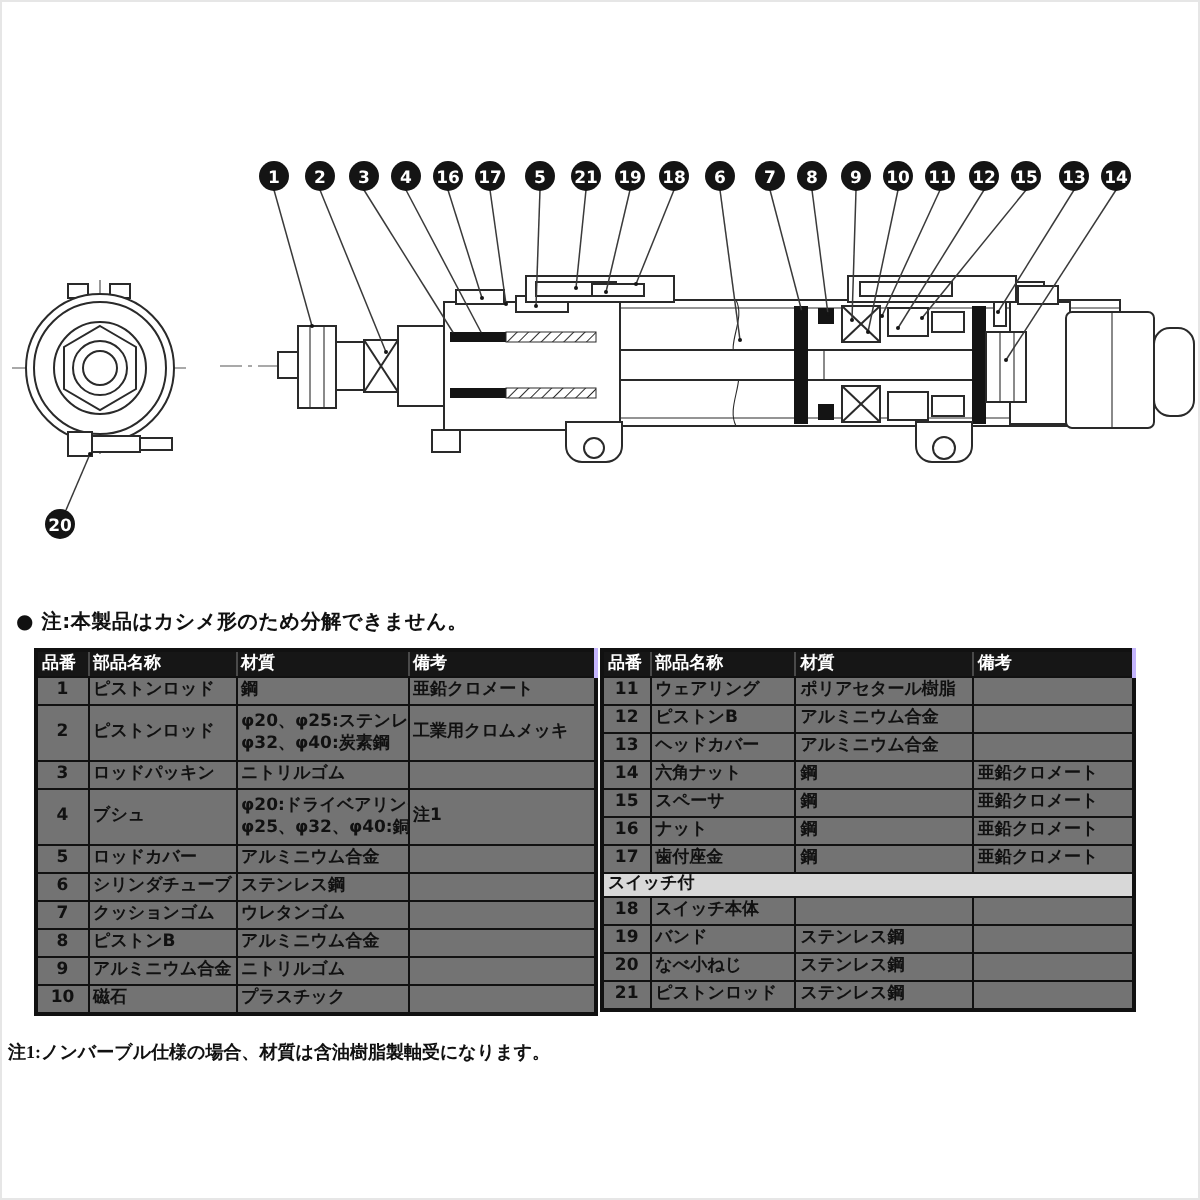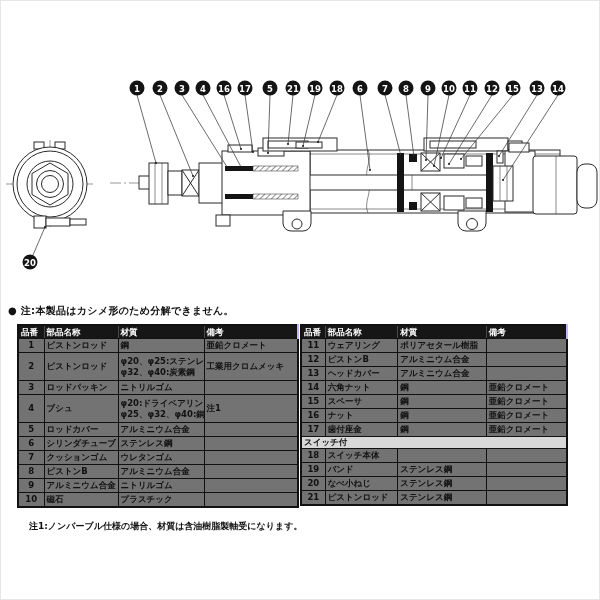--- a/index.html
+++ b/index.html
@@ -15,22 +15,23 @@
   .cl { stroke:#555; stroke-width:0.6; stroke-dasharray:11 3 2 3; fill:none; }
   .thin { stroke:#2a2a2a; stroke-width:0.55; fill:none; }
   .ldr { stroke:#3a3a3a; stroke-width:0.75; fill:none; }
   .ct { fill:#fff; font-size:8.5px; font-weight:bold; text-anchor:middle;
         font-family:"DejaVu Sans","Liberation Sans",sans-serif; }
   .note-top {
     position:absolute; left:8px; top:304px; font-size:10px; font-weight:bold;
     letter-spacing:0.3px; white-space:nowrap;
   }
   .note-bottom {
-    position:absolute; left:29px; top:520px; font-size:9px; font-weight:bold;
+    position:absolute; left:4px; top:520px; font-size:9px; font-weight:bold;
     white-space:nowrap;
+    font-family:Liberation Serif, serif;
   }
   table.tbl { position:absolute; top:324px; border-collapse:collapse;
     table-layout:fixed; border:2px solid #111; background:#737373; }
   .tbl-left  { left:17px;  width:280px; }
   .tbl-right { left:300px; width:268px; }
   .tbl th, .tbl td {
     border:1px solid #111; font-size:8.5px; font-weight:bold; color:#111;
     padding:0 2px; vertical-align:middle; line-height:1.25;
     overflow:hidden; white-space:nowrap; text-align:left;
   }

